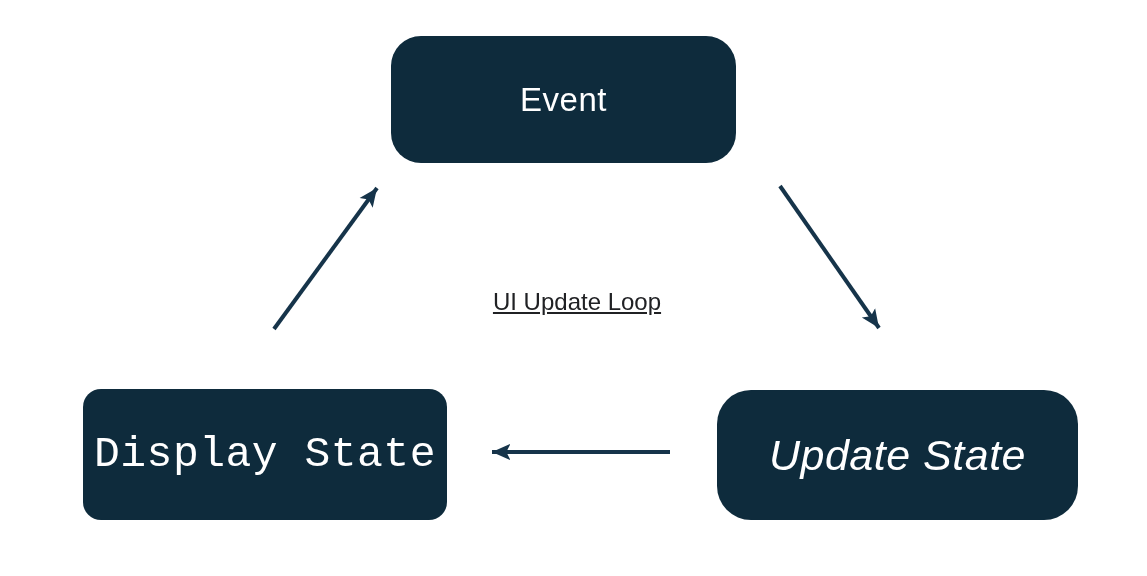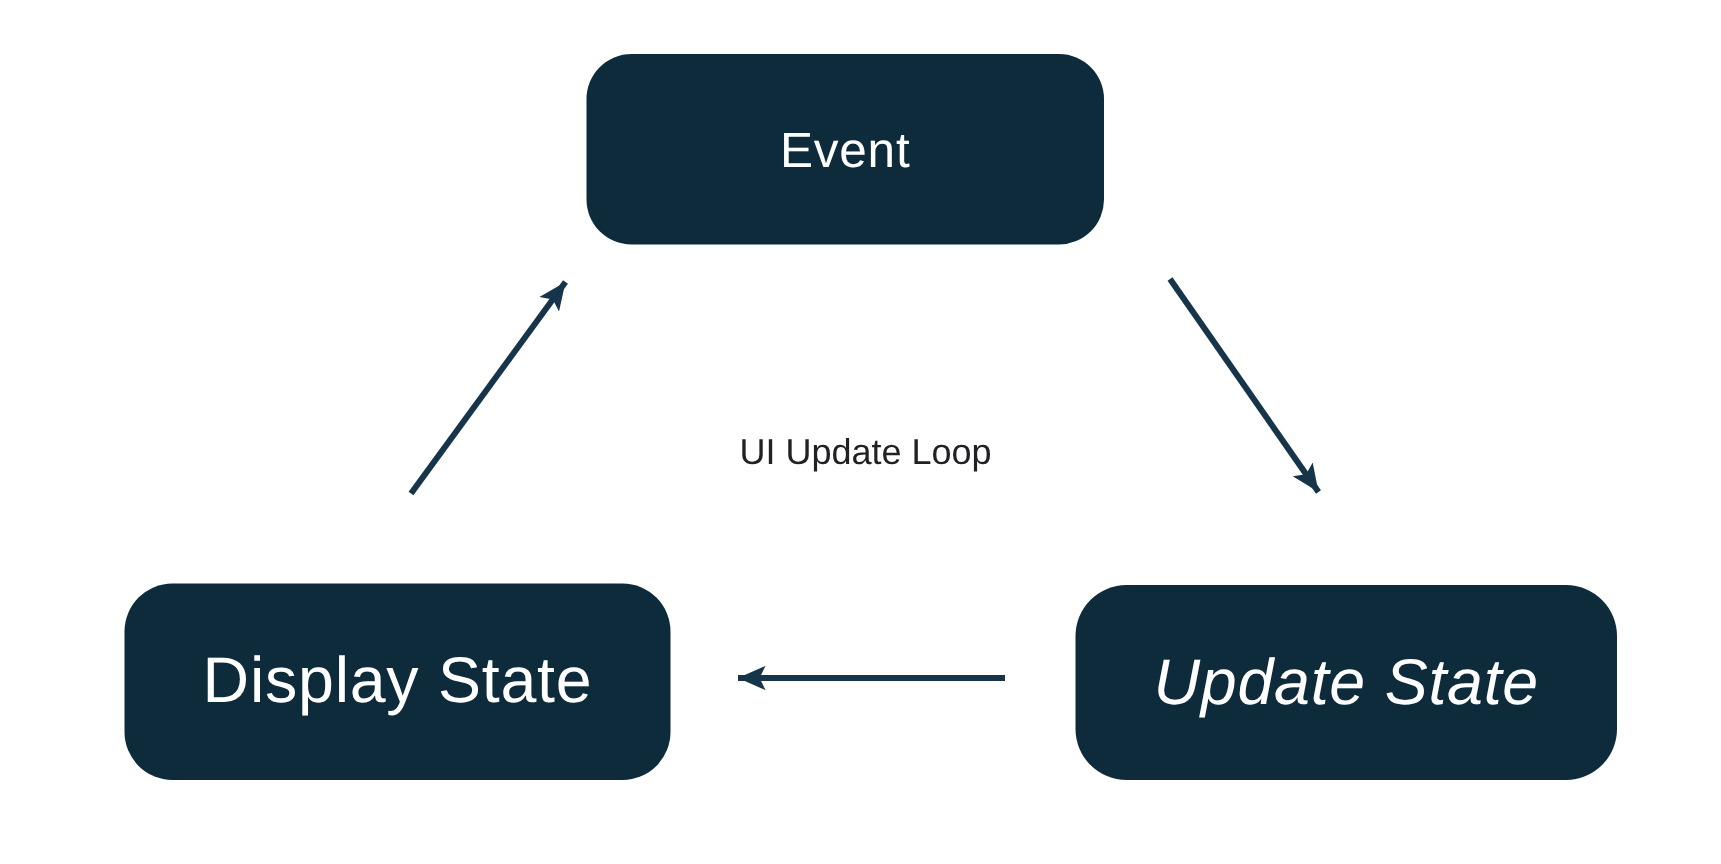--- a/index.html
+++ b/index.html
@@ -47,37 +47,39 @@
   }
   .node-event {
     left: 391px; top: 36px;
     width: 345px; height: 127px;
     border-radius: 30px;
     font-size: 33px;
   }
   .node-display-state {
     left: 83px; top: 389px;
     width: 364px; height: 131px;
-    border-radius: 32px;
+    border-radius: 18px;
     font-size: 43px;
+    font-family: Liberation Mono, monospace;
   }
   .node-update-state {
     left: 717px; top: 390px;
     width: 361px; height: 130px;
     border-radius: 34px;
     font-size: 43px;
     font-style: italic;
   }
   .center-label {
     position: absolute;
     left: 577px; top: 302px;
     transform: translate(-50%, -50%);
     color: var(--label-text);
     font-size: 24px;
     white-space: nowrap;
+    text-decoration: underline;
   }
 </style>
 </head>
 <body>
 
 <div class="canvas">
 
   <svg class="arrow-layer" viewBox="0 0 1147 576" xmlns="http://www.w3.org/2000/svg" aria-hidden="true">
     <defs>
       <marker id="arrowhead" viewBox="0 0 10 10" refX="10" refY="5" markerWidth="4.6" markerHeight="4.6" orient="auto-start-reverse">

